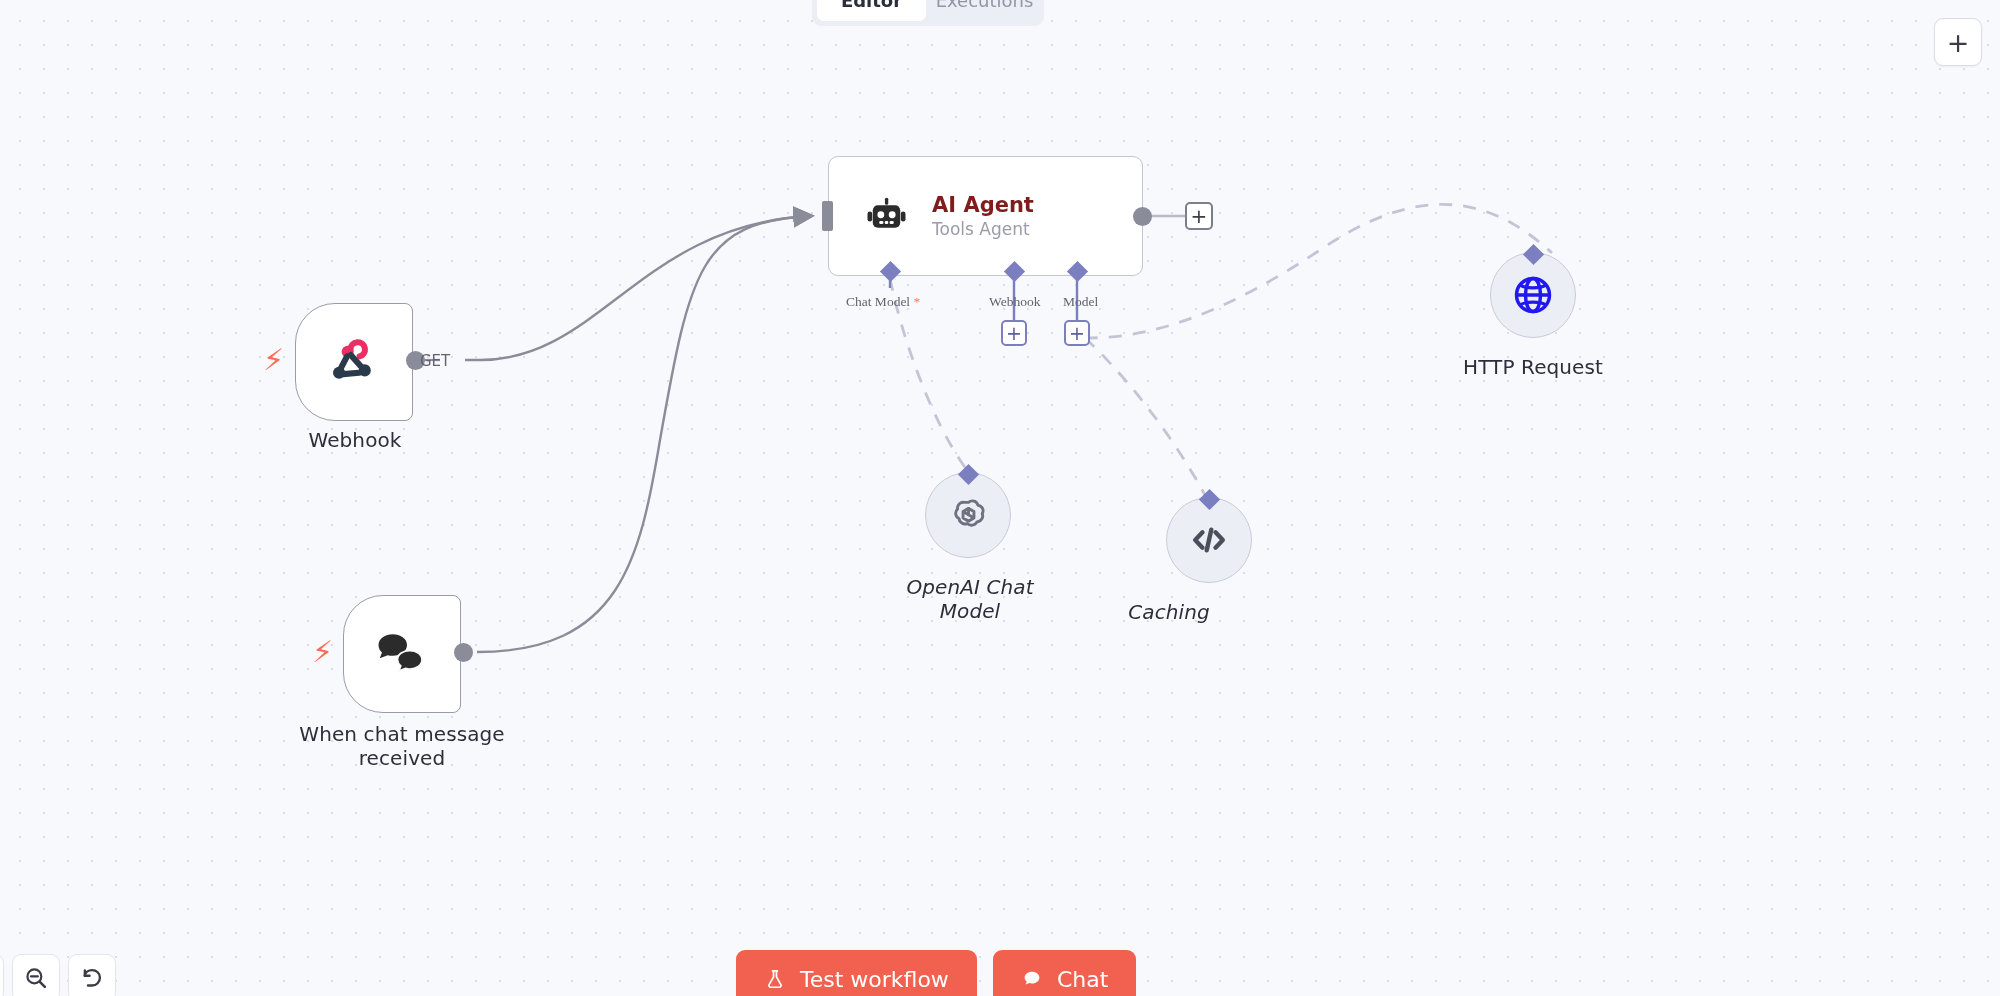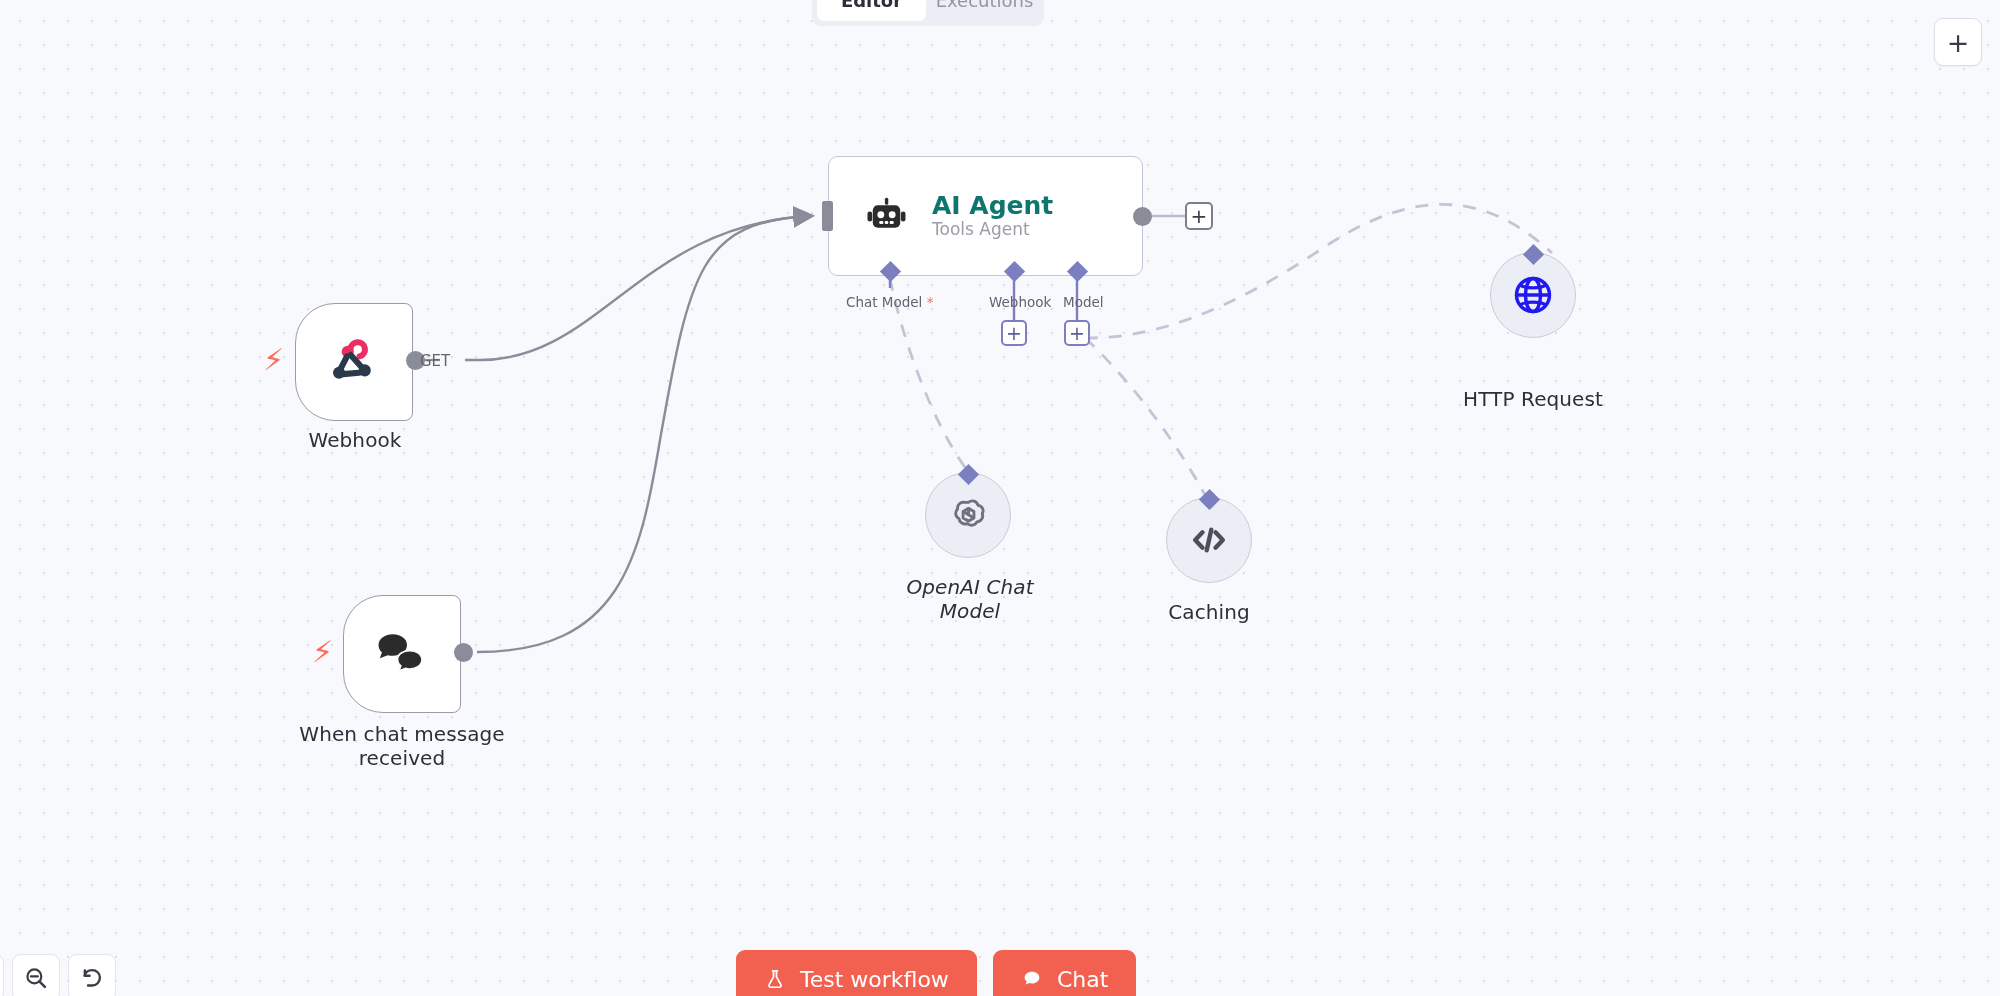--- a/index.html
+++ b/index.html
@@ -73,23 +73,23 @@
     position: absolute;
     background: #fff;
     border: 1.7px solid #c3c4d4;
     border-radius: 10px;
     display: flex;
     align-items: center;
     padding-left: 34px;
     gap: 22px;
   }
   .main-title {
-    font-size: 25px;
+    font-size: 21px;
     font-weight: bold;
-    color: #0f766e;
+    color: #7f1d1d;
     line-height: 25px;
   }
   .main-subtitle {
     font-size: 17px;
     color: #9b9ca8;
     line-height: 22px;
   }
 
   
   .sub-circle {
@@ -142,20 +142,21 @@
     display: flex; align-items: center; justify-content: center;
     color: #3b3c46;
     font-size: 20px;
     line-height: 1;
   }
   .port-label {
     position: absolute;
     font-size: 13.5px;
     color: #62636f;
     white-space: nowrap;
+    font-family: Liberation Serif, serif;
   }
   .req-star { color: #ff6d5a; }
   .edge-label {
     position: absolute;
     font-size: 15px;
     color: #62636f;
   }
 
   
   .tabs {
@@ -335,21 +336,21 @@
     <div class="sub-circle" style="left:1490px; top:252px; width:86px; height:86px;">
       <svg width="44" height="44" viewBox="0 0 24 24">
         <circle cx="12" cy="12" r="9" fill="none" stroke="#2119f0" stroke-width="1.9"></circle>
         <ellipse cx="12" cy="12" rx="4.1" ry="9" fill="none" stroke="#2119f0" stroke-width="1.9"></ellipse>
         <line x1="3" y1="12" x2="21" y2="12" stroke="#2119f0" stroke-width="1.9"></line>
         <path d="M5 6.6 C8 8.6 16 8.6 19 6.6" fill="none" stroke="#2119f0" stroke-width="1.7"></path>
         <path d="M5 17.4 C8 15.4 16 15.4 19 17.4" fill="none" stroke="#2119f0" stroke-width="1.7"></path>
       </svg>
     </div>
     <div class="diamond" style="left:1526px; top:247px;"></div>
-    <div class="node-label" style="left:1433px; top:355px; width:200px;margin-top:32px;">HTTP Request</div>
+    <div class="node-label" style="left:1433px; top:355px; width:200px;">HTTP Request</div>
   </div>
 
   <div class="node">
     <div class="sub-circle" style="left:925px; top:472px; width:86px; height:86px;">
       <svg width="45" height="45" viewBox="0 0 24 24">
         <g fill="none" stroke="#6f7080" stroke-width="1.55" stroke-linejoin="round">
           <path d="M12 5.0c1.9-1.6 4.5-.6 5.1 1.6 2.2.2 3.4 2.6 2.2 4.4.9 2-.6 4.3-2.8 4.4-1 2-3.6 2.4-5.2.9-2 .8-4.2-.6-4.4-2.7-2-1-2.3-3.6-.7-5.1-.4-2.2 1.7-4 3.8-3.5z"></path>
           <path d="M12 8.2 L14.9 9.9 L14.9 13.3 L12 15.0 L9.1 13.3 L9.1 9.9 Z"></path>
           <path d="M12 8.2 L12 11.6 L14.9 13.3"></path>
           <path d="M9.1 9.9 L12 11.6"></path>
@@ -365,21 +366,21 @@
     <div class="sub-circle" style="left:1166px; top:497px; width:86px; height:86px;">
       <svg width="46" height="46" viewBox="0 0 24 24">
         <g fill="none" stroke="#4d4e5c" stroke-width="2.3" stroke-linecap="round" stroke-linejoin="round">
           <path d="M8.6 8.0 L4.8 12 L8.6 16"></path>
           <path d="M15.4 8.0 L19.2 12 L15.4 16"></path>
           <path d="M13.2 6.6 L10.8 17.4"></path>
         </g>
       </svg>
     </div>
     <div class="diamond" style="left:1202px; top:492px;"></div>
-    <div class="node-label" style="left:1119px; top:600px; width:180px;">Caching</div>
+    <div class="node-label" style="left:1079px; top:600px; width:180px;font-style:italic;">Caching</div>
   </div>
 
   <div class="tabs">
     <div class="tab active">
       <span>Editor</span>
     </div>
     <div class="tab">
       <span>Executions</span>
     </div>
   </div>

